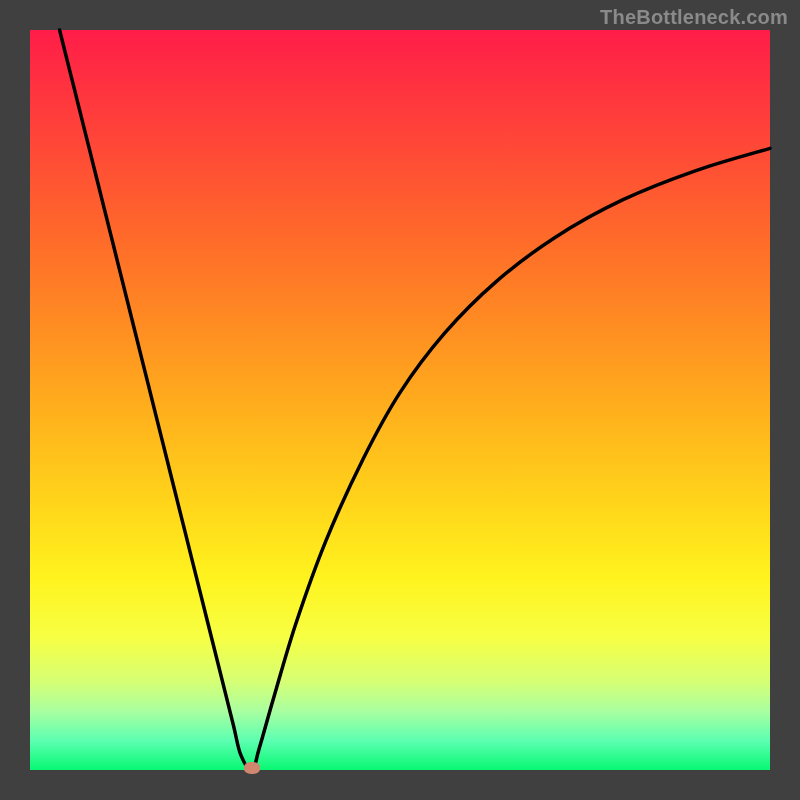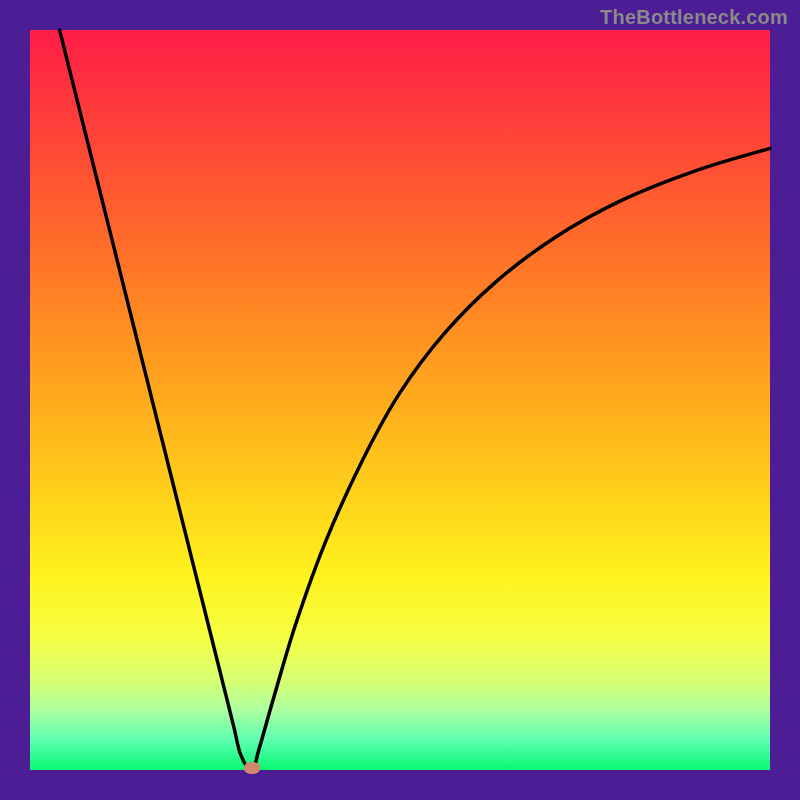--- a/index.html
+++ b/index.html
@@ -7,21 +7,21 @@
     padding: 0;
     width: 800px;
     height: 800px;
     background: #000000;
     overflow: hidden;
   }
   .container {
     position: relative;
     width: 800px;
     height: 800px;
-    background: #4c1d95;
+    background: #404040;
   }
   .plot-area {
     position: absolute;
     left: 30px;
     top: 30px;
     width: 740px;
     height: 740px;
     
     background: linear-gradient(
       to bottom,

